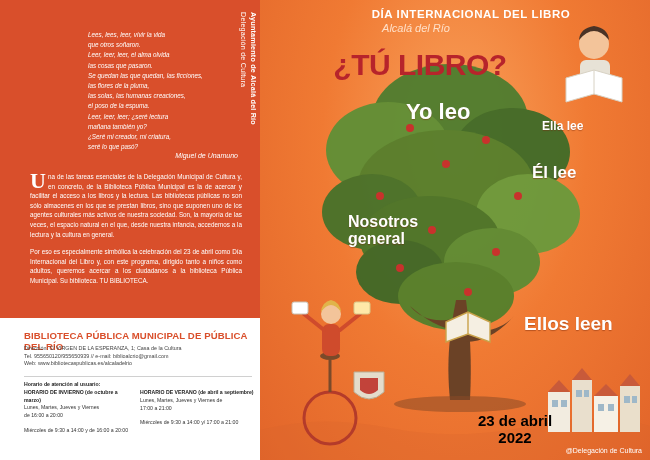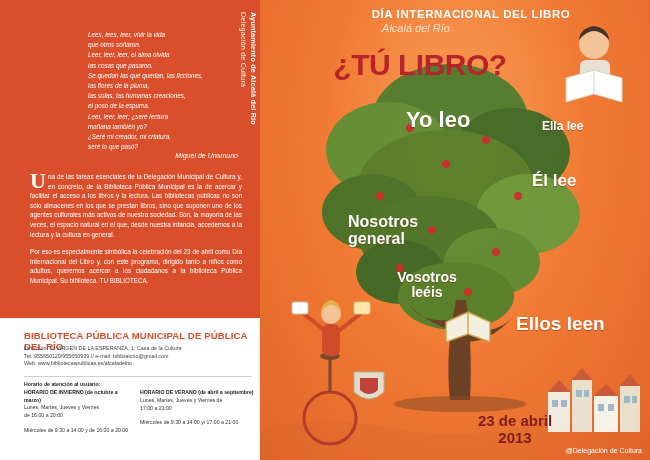--- a/index.html
+++ b/index.html
@@ -163,33 +163,33 @@
     font-family: "Liberation Sans", sans-serif;
   }
 
   .conj {
     position: absolute;
     color: #ffffff;
     font-weight: bold;
     text-shadow: 0 1px 1px rgba(120,40,10,.45);
     line-height: 1.05;
   }
-  .c-yoleo    { left: 146px; top: 108px;  font-size: 22px; }
+  .c-yoleo    { left: 146px; top: 100px;  font-size: 22px; }
   .c-ellalee  { left: 282px; top: 120px; font-size: 12px; }
-  .c-ellee    { left: 272px; top: 172px; font-size: 17px; }
+  .c-ellee    { left: 272px; top: 164px; font-size: 17px; }
   .c-nosotros { left: 88px;  top: 214px; font-size: 16px; width: 112px;}
   .c-vosotros { left: 122px; top: 270px; font-size: 14px; text-align: center; width: 90px;}
-  .c-ellos    { left: 256px; top: 314px; font-size: 19px; }
+  .c-ellos    { left: 264px; top: 314px; font-size: 19px; }
 
   .date {
     position: absolute;
     left: 180px; top: 412px;
     width: 150px;
     text-align: center;
-    color: #7f1d1d;
+    color: #000000;
     font-size: 15px;
     font-weight: bold;
     line-height: 17px;
   }
   .delegacion {
     position: absolute;
     right: 8px; bottom: 6px;
     color: #ffffff;
     font-size: 7px;
   }
@@ -368,26 +368,22 @@
     <div class="dia-sub no-sel">Alcalá del Río</div>
     <div class="main-title no-sel">¿TÚ LIBRO?</div>
 
     <div class="conj c-yoleo no-sel">Yo leo</div>
     <div class="conj c-ellalee no-sel">Ella lee</div>
     <div class="conj c-ellee no-sel">Él lee</div>
     <div class="conj c-nosotros no-sel">
       <div>Nosotros</div>
       <div>general</div>
     </div>
-    <div class="conj c-vosotros no-sel">
-      <div>Vosotros</div>
-      <div>leéis</div>
-    </div>
     <div class="conj c-ellos no-sel">Ellos leen</div>
 
     <div class="date no-sel">
       <div>23 de abril</div>
-      <div>2013</div>
+      <div>2022</div>
     </div>
 
     <div class="delegacion no-sel">@Delegación de Cultura</div>
   </div>
 </div>
 
 </body></html>

